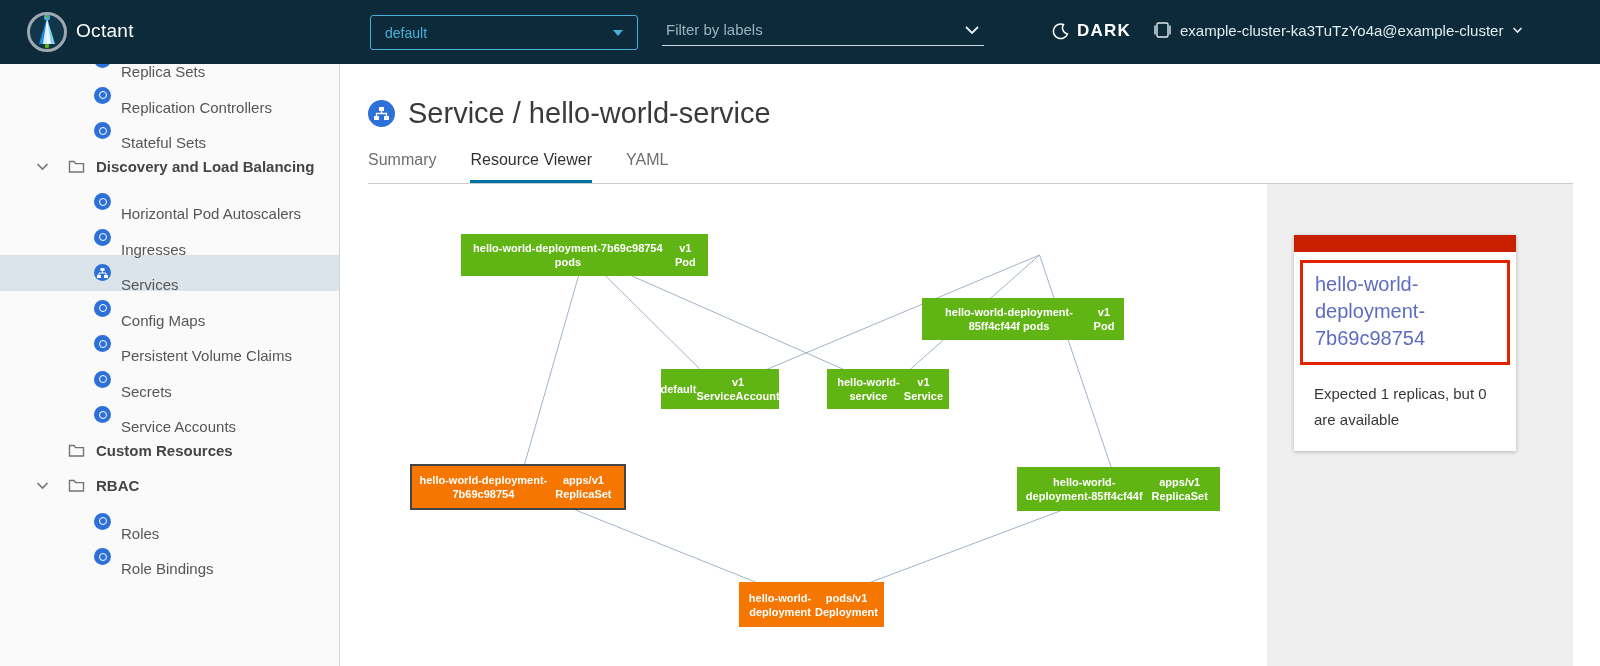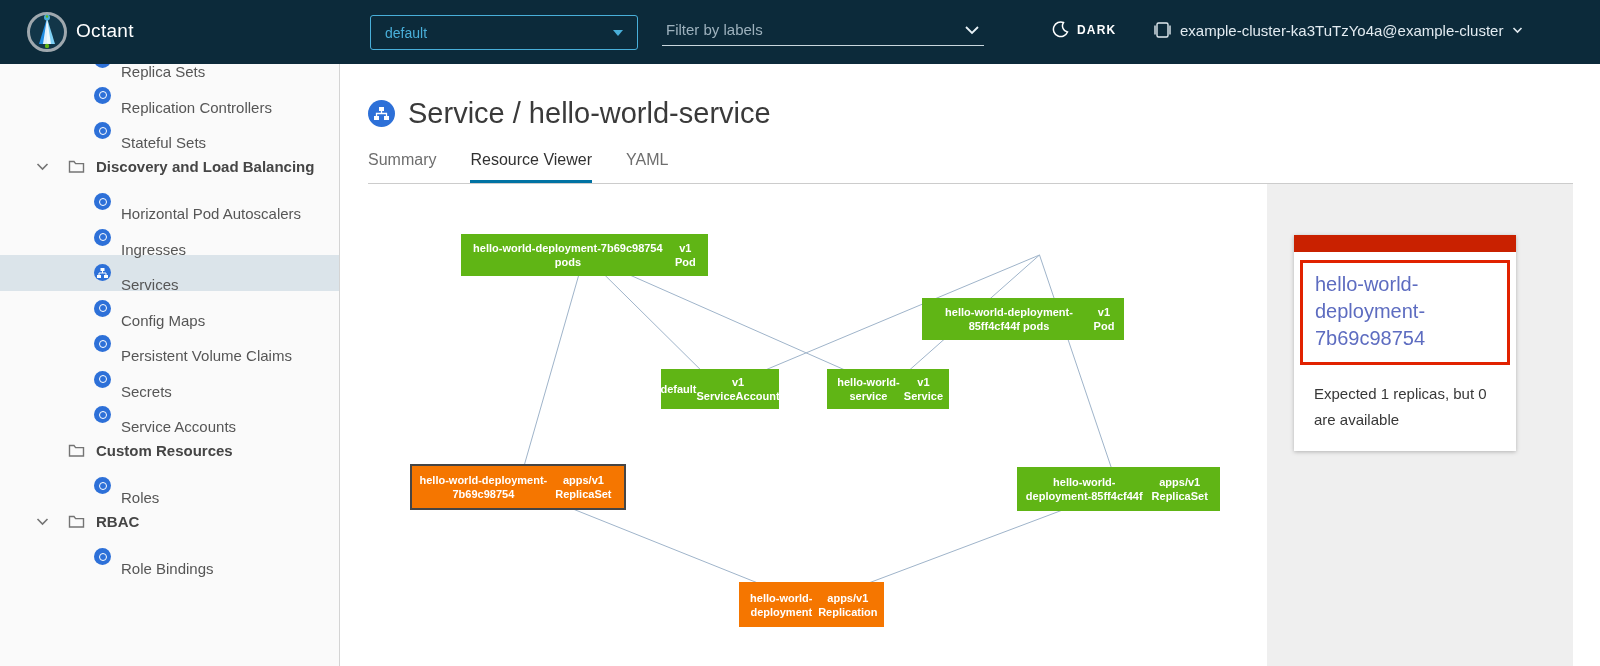--- a/index.html
+++ b/index.html
@@ -12,21 +12,21 @@
   .app-name { position:absolute; left:76px; top:20px; color:#ffffff; font-size:19px; letter-spacing:.3px; }
   .ns-dropdown { position:absolute; left:370px; top:15px; width:268px; height:35px;
     border:1px solid #49afd9; border-radius:3px; color:#49afd9; font-size:14px;
     display:flex; align-items:center; justify-content:space-between; padding:0 14px; cursor:pointer; }
   .ns-caret { width:0; height:0; border-left:5px solid transparent; border-right:5px solid transparent; border-top:6px solid #49afd9; }
   .filter-box { position:absolute; left:662px; top:14px; width:322px; height:32px;
     border-bottom:1px solid #c9d6dd; color:#9db1bd; font-size:15px;
     display:flex; align-items:center; justify-content:space-between; padding:0 4px; }
   .filter-chev { stroke:#e9f2f7; stroke-width:1.8; fill:none; }
   .theme-toggle { position:absolute; left:1052px; top:21px; display:flex; align-items:center; gap:8px; color:#ffffff; cursor:pointer; }
-  .theme-label { font-size:12px; font-weight:bold; letter-spacing:1.2px; }
+  .theme-label { font-size:17px; font-weight:bold; letter-spacing:1.2px; }
   .context-switcher { position:absolute; left:1154px; top:21px; display:flex; align-items:center; gap:9px; color:#e2ebf1; font-size:15px; cursor:pointer; }
   .ctx-chev { stroke:#e2ebf1; stroke-width:1.6; fill:none; }
 
   
   .sidebar { position:absolute; left:0; top:64px; width:340px; height:602px; background:#fafafa;
     border-right:1px solid #d4d4d4; overflow:hidden; z-index:10; }
   .side-rows { position:absolute; left:0; top:-22px; width:100%; }
   .side-row { height:35.5px; display:flex; align-items:center; cursor:pointer; }
   .side-row.selected { background:#dbe4ea; }
   .chev-slot { width:16px; margin-left:34px; display:flex; align-items:center; justify-content:center; }
@@ -179,35 +179,35 @@
       <div class="side-row">
         <span class="chev-slot"></span>
         <span class="folder-slot">
           <svg width="17" height="15" viewBox="0 0 17 15">
             <path d="M1.5 13 V2.5 H6 L7.6 4.6 H15.5 V13 Z" fill="none" stroke="#747474" stroke-width="1.4"></path>
           </svg>
         </span>
         <span class="section-label">Custom Resources</span>
       </div>
       <div class="side-row">
-        <span class="child-icon ring"></span>
-        <span class="child-label">Roles</span>
-      </div>
-      <div class="side-row">
         <span class="chev-slot">
           <svg width="13" height="9" viewBox="0 0 13 9">
             <polyline points="1.5,2 6.5,7 11.5,2" fill="none" stroke="#747474" stroke-width="1.6"></polyline>
           </svg>
         </span>
         <span class="folder-slot">
           <svg width="17" height="15" viewBox="0 0 17 15">
             <path d="M1.5 13 V2.5 H6 L7.6 4.6 H15.5 V13 Z" fill="none" stroke="#747474" stroke-width="1.4"></path>
           </svg>
         </span>
         <span class="section-label">RBAC</span>
+      </div>
+      <div class="side-row">
+        <span class="child-icon ring"></span>
+        <span class="child-label">Roles</span>
       </div>
       <div class="side-row">
         <span class="child-icon ring"></span>
         <span class="child-label">Role Bindings</span>
       </div>
     </div>
 </div>
 
 <div class="page-title">
   <span class="title-icon">
@@ -258,21 +258,21 @@
     <div class="gnode orange outlined" style="left: 70px; top: 280px; width: 216px; height: 46px;">
       <span>hello-world-deployment-7b69c98754</span>
       <span>apps/v1 ReplicaSet</span>
     </div>
     <div class="gnode green" style="left: 677px; top: 283px; width: 203px; height: 44px;">
       <span>hello-world-deployment-85ff4cf44f</span>
       <span>apps/v1 ReplicaSet</span>
     </div>
     <div class="gnode orange" style="left: 399px; top: 398px; width: 145px; height: 45px;">
       <span>hello-world-deployment</span>
-      <span>apps/v1 Replication</span>
+      <span>pods/v1 Deployment</span>
     </div>
   </div>
 
 <div class="side-panel">
   <div class="status-card">
     <div class="card-strip"></div>
     <div class="card-titlebox">
       <div class="card-title">hello-world-deployment-7b69c98754</div>
     </div>
     <div class="card-message">Expected 1 replicas, but 0 are available</div>

